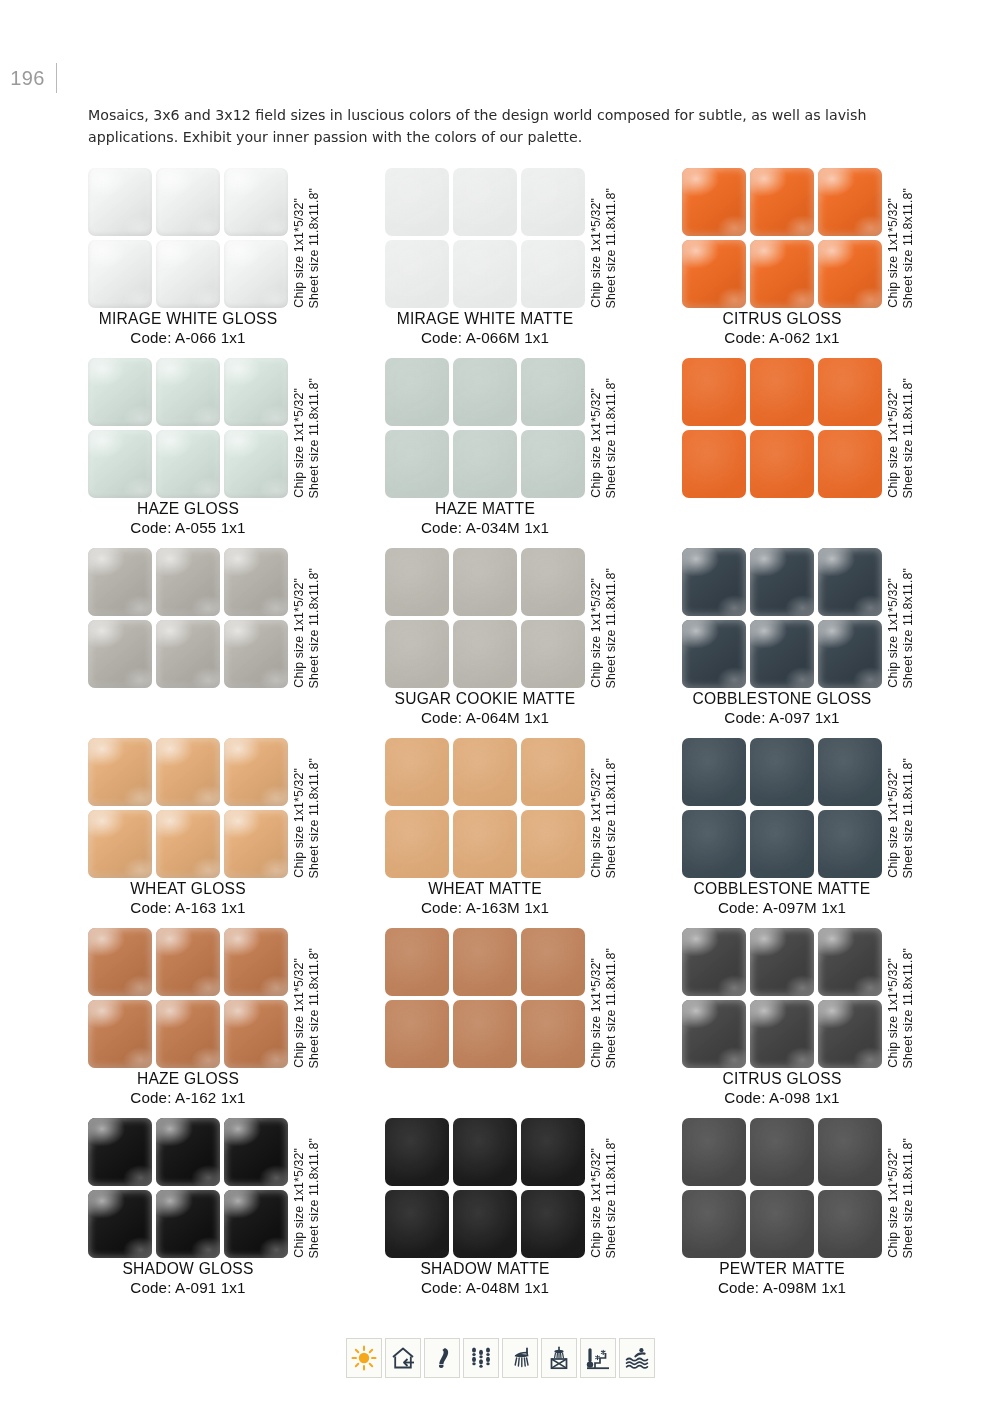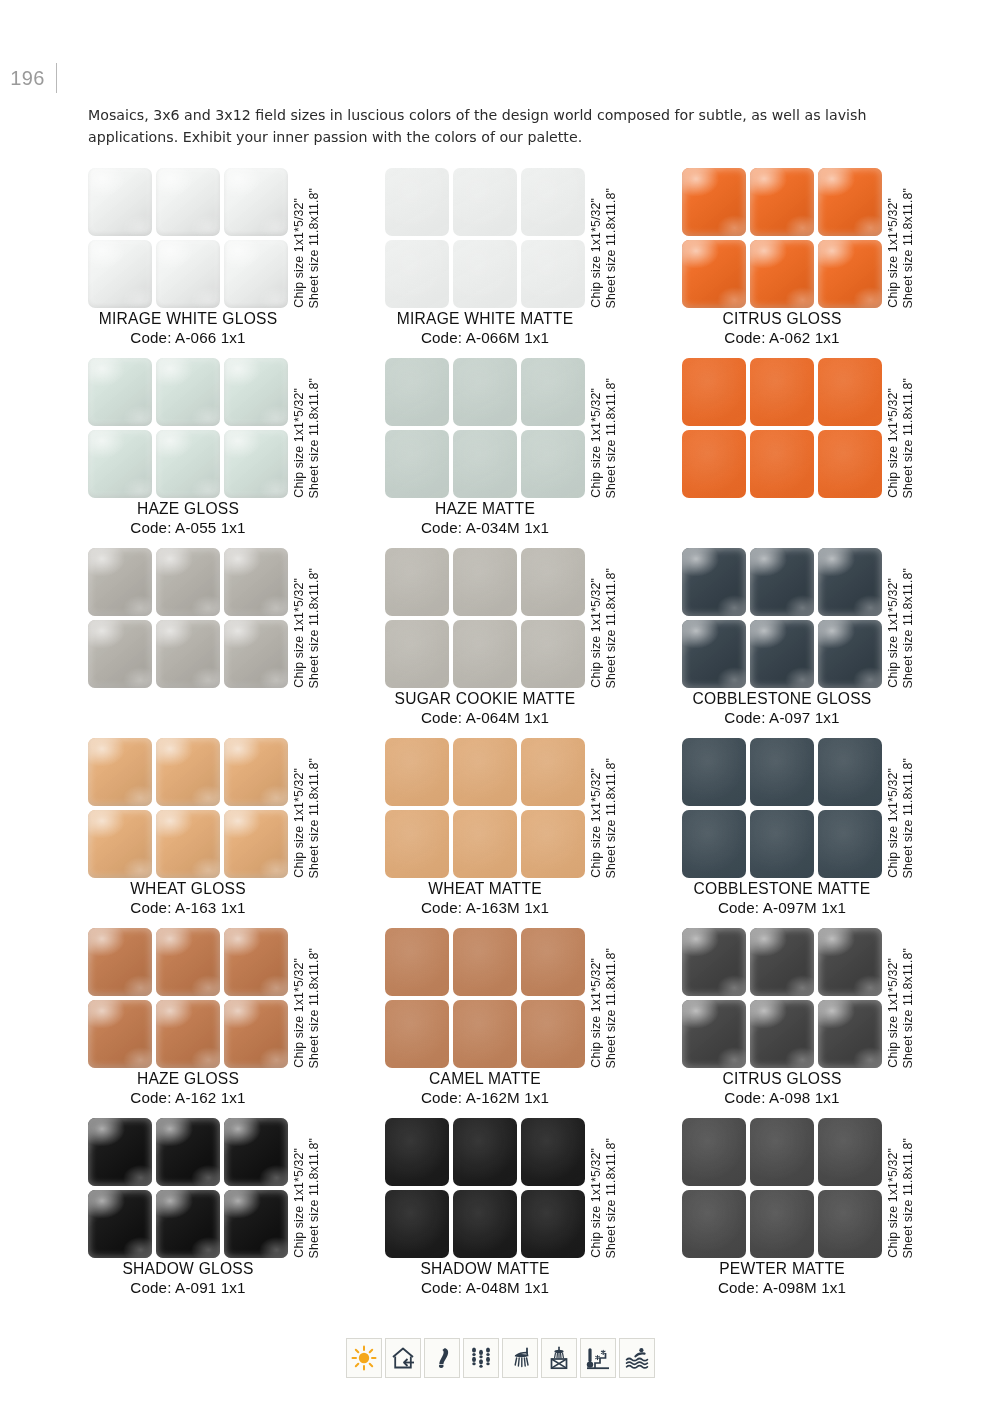--- a/index.html
+++ b/index.html
@@ -428,24 +428,20 @@
           <div class="tile matte" style="background: rgb(192, 130, 90);"></div>
           <div class="tile matte" style="background: rgb(192, 130, 90);"></div>
           <div class="tile matte" style="background: rgb(192, 130, 90);"></div>
           <div class="tile matte" style="background: rgb(192, 130, 90);"></div>
           <div class="tile matte" style="background: rgb(192, 130, 90);"></div>
           <div class="tile matte" style="background: rgb(192, 130, 90);"></div>
         </div>
         <div class="size-caption">
           <span>Chip size 1x1*5/32"</span>
           <span>Sheet size 11.8x11.8"</span>
-        </div>
-        <div class="swatch-labels">
-          <div class="swatch-name">CAMEL MATTE</div>
-          <div class="swatch-code">Code: A-162M 1x1</div>
         </div>
       </div>
       <div class="swatch-cell col-3">
         <div class="tile-block">
           <div class="tile gloss" style="background: rgb(67, 67, 67);"></div>
           <div class="tile gloss" style="background: rgb(67, 67, 67);"></div>
           <div class="tile gloss" style="background: rgb(67, 67, 67);"></div>
           <div class="tile gloss" style="background: rgb(67, 67, 67);"></div>
           <div class="tile gloss" style="background: rgb(67, 67, 67);"></div>
           <div class="tile gloss" style="background: rgb(67, 67, 67);"></div>

